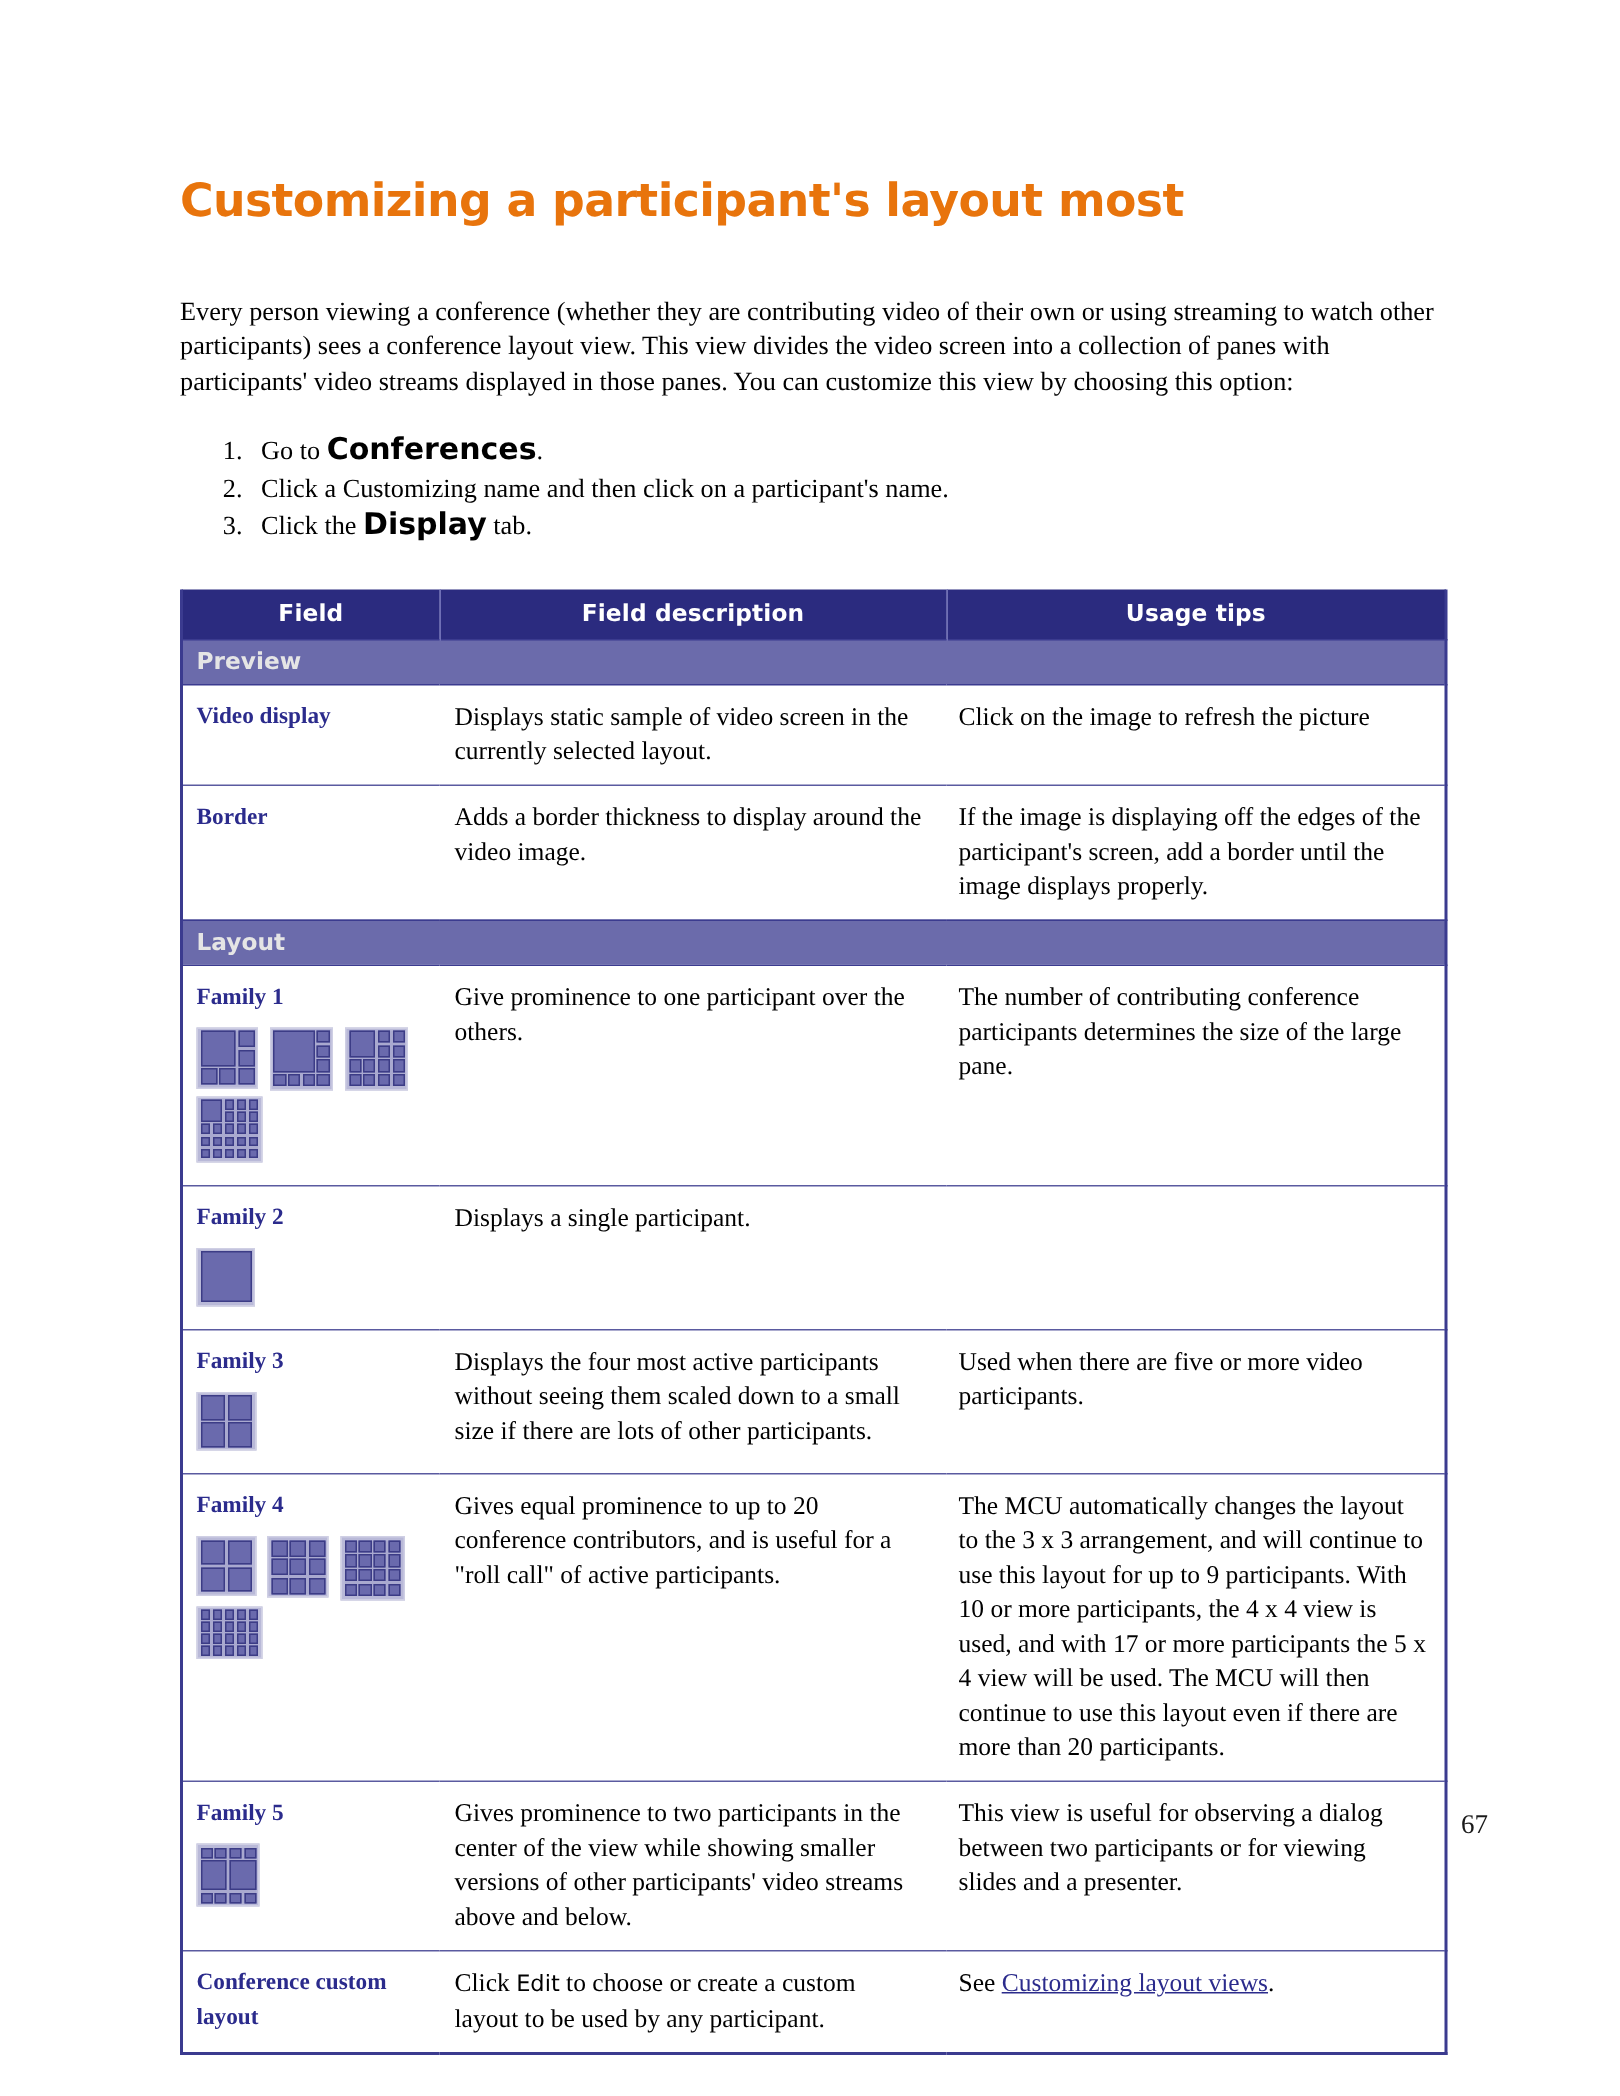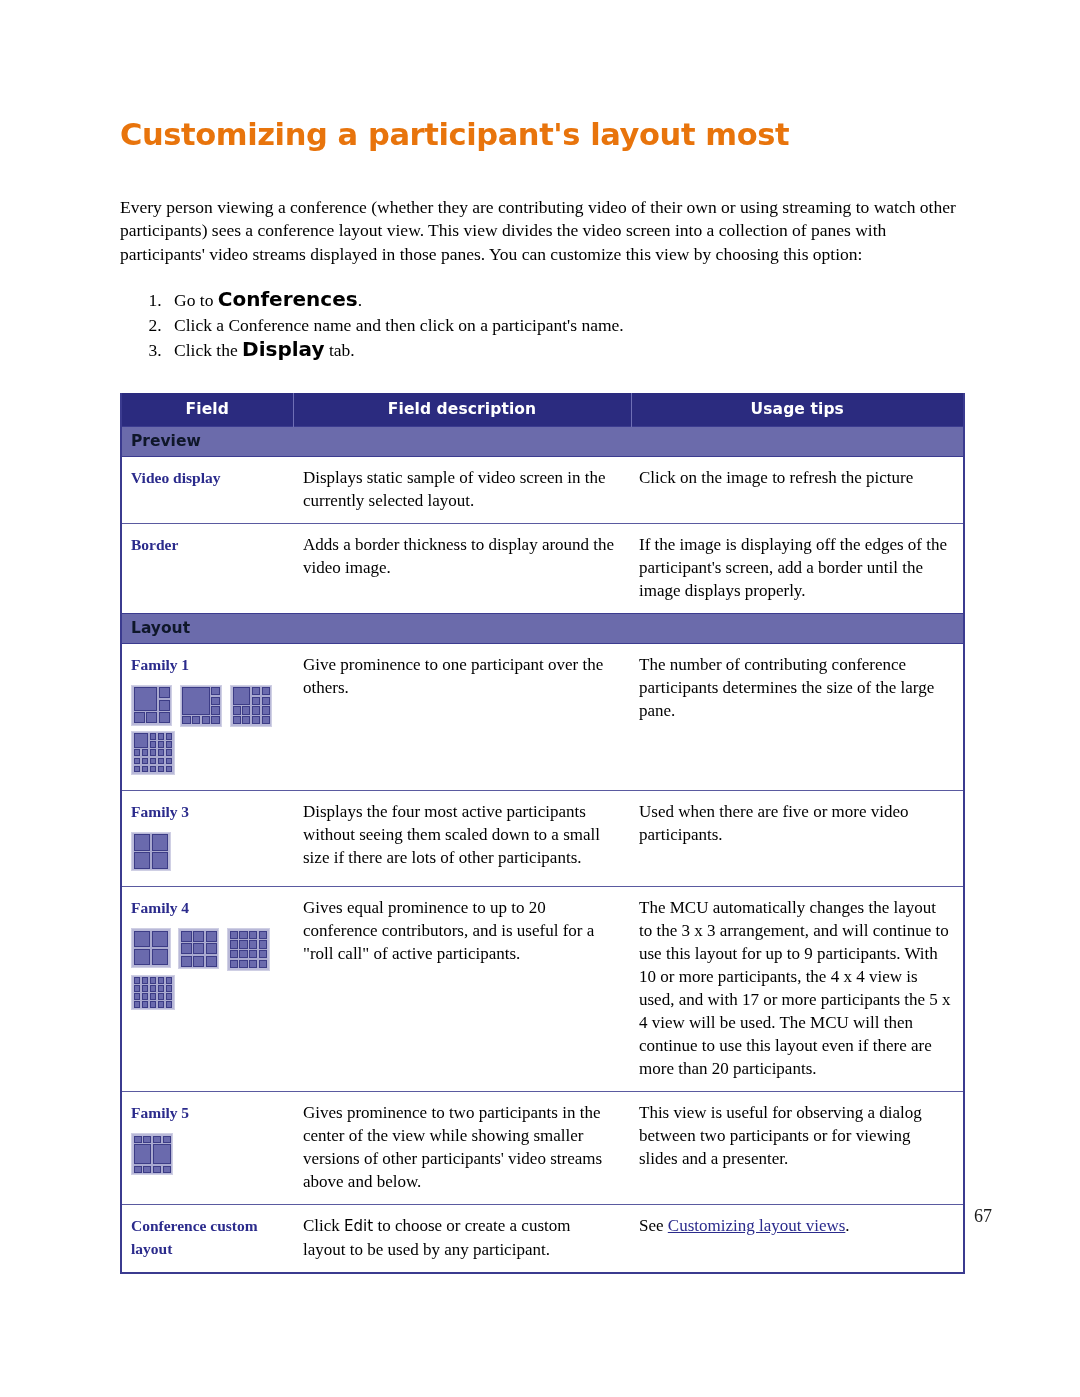--- a/index.html
+++ b/index.html
@@ -91,21 +91,21 @@
     padding: 7px 4px 8px 4px;
     border: none;
     letter-spacing: 0.1px;
   }
   .tbl thead th.sep {
     border-left: 1px solid #6f6fb5;
   }
 
   tr.section-row td {
     background: #6b6bab;
-    color: #0f172a;
+    color: #e5e5e5;
     font-family: "DejaVu Sans", sans-serif;
     font-weight: bold;
     font-size: 15.5px;
     padding: 5px 0 6px 9px;
     border-top: 1px solid #3b3b8f;
     border-bottom: 1px solid #3b3b8f;
   }
 
   tr.data-row > td {
     vertical-align: top;
@@ -182,21 +182,21 @@
 
 <div class="page">
   <div class="content">
 
     <h1 class="page-title">Customizing a participant's layout most</h1>
 
     <p class="intro">Every person viewing a conference (whether they are contributing video of their own or using streaming to watch other participants) sees a conference layout view. This view divides the video screen into a collection of panes with participants' video streams displayed in those panes. You can customize this view by choosing this option:</p>
 
     <ol class="steps">
       <li><span>Go to </span><b>Conferences</b><span>.</span></li>
-      <li><span>Click a Conference name and then click on a participant's name.</span></li>
+      <li><span>Click a Customizing name and then click on a participant's name.</span></li>
       <li><span>Click the </span><b>Display</b><span> tab.</span></li>
     </ol>
 
     <table class="tbl">
       <colgroup>
         <col class="c1">
           <col class="c2">
           <col class="c3">
       </colgroup>
       <thead>
@@ -296,20 +296,34 @@
                   <i class="pane" style="grid-column:4;grid-row:5;"></i>
                   <i class="pane" style="grid-column:5;grid-row:5;"></i>
                 </span>
               </span>
             </div>
           </td>
           <td class="desc">Give prominence to one participant over the others.</td>
           <td class="tips">The number of contributing conference participants determines the size of the large pane.</td>
         </tr>
 
+        <tr class="data-row">
+          <td class="field">
+            <div>Family 2</div>
+            <div class="icon-wrap">
+              <span class="licon">
+                <span class="grid" style="grid-template-columns:34px;grid-template-rows:34px;">
+                  <i class="pane"></i>
+                </span>
+              </span>
+            </div>
+          </td>
+          <td class="desc">Displays a single participant.</td>
+          <td class="tips"></td>
+        </tr>
 
         <tr class="data-row">
           <td class="field">
             <div>Family 3</div>
             <div class="icon-wrap">
               <span class="licon">
                 <span class="grid" style="grid-template-columns:repeat(2,16.5px);grid-template-rows:repeat(2,16.5px);">
                   <i class="pane"></i>
                   <i class="pane"></i>
                   <i class="pane"></i>

